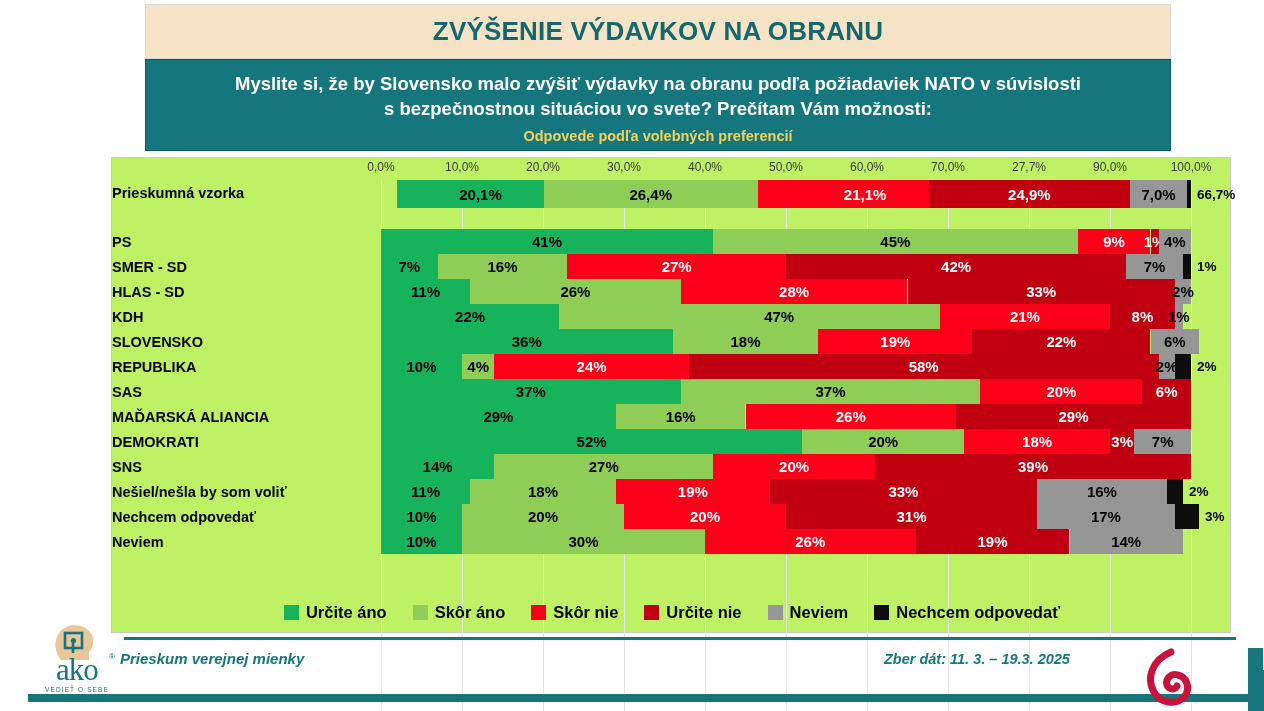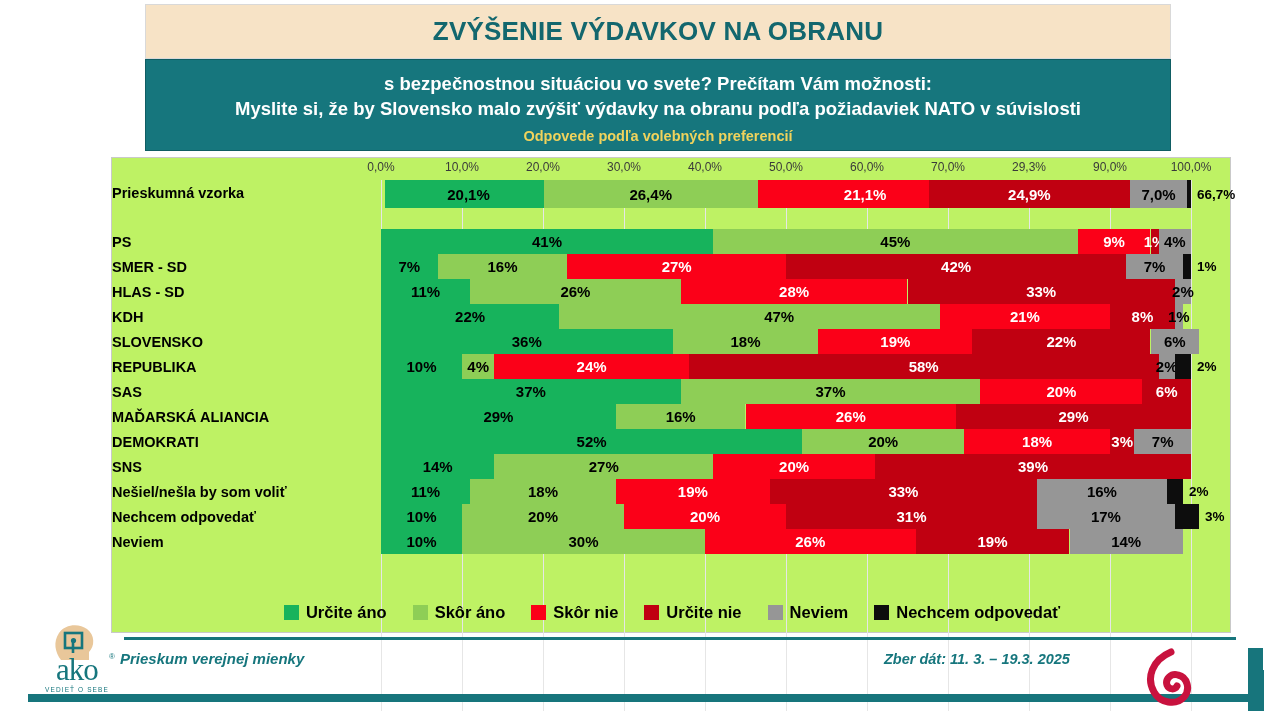--- a/index.html
+++ b/index.html
@@ -123,57 +123,57 @@
 
 <div id="slide">
 
   <div class="edge-strip"></div>
 
   <div class="title-band">
     <div class="title-text">ZVÝŠENIE VÝDAVKOV NA OBRANU</div>
   </div>
 
   <div class="question-band">
+    <div class="question-line">Myslite si, že by Slovensko malo zvýšiť výdavky na obranu podľa požiadaviek NATO v súvislosti</div>
     <div class="question-line">s bezpečnostnou situáciou vo svete? Prečítam Vám možnosti:</div>
-    <div class="question-line">Myslite si, že by Slovensko malo zvýšiť výdavky na obranu podľa požiadaviek NATO v súvislosti</div>
     <div class="question-sub">Odpovede podľa volebných preferencií</div>
   </div>
 
   <div class="chart-frame">
     <div class="axis-row" id="axis-row">
         <span class="axis-tick" style="left: 269px;">0,0%</span>
         <span class="axis-tick" style="left: 350px;">10,0%</span>
         <span class="axis-tick" style="left: 431px;">20,0%</span>
         <span class="axis-tick" style="left: 512px;">30,0%</span>
         <span class="axis-tick" style="left: 593px;">40,0%</span>
         <span class="axis-tick" style="left: 674px;">50,0%</span>
         <span class="axis-tick" style="left: 755px;">60,0%</span>
         <span class="axis-tick" style="left: 836px;">70,0%</span>
-        <span class="axis-tick" style="left: 917px;">29,3%</span>
+        <span class="axis-tick" style="left: 917px;">27,7%</span>
         <span class="axis-tick" style="left: 998px;">90,0%</span>
         <span class="axis-tick" style="left: 1079px;">100,0%</span>
       </div>
     <div class="plot" id="gridlines">
         <div class="gridline" style="left: 0px;"></div>
         <div class="gridline" style="left: 81px;"></div>
         <div class="gridline" style="left: 162px;"></div>
         <div class="gridline" style="left: 243px;"></div>
         <div class="gridline" style="left: 324px;"></div>
         <div class="gridline" style="left: 405px;"></div>
         <div class="gridline" style="left: 486px;"></div>
         <div class="gridline" style="left: 567px;"></div>
         <div class="gridline" style="left: 648px;"></div>
         <div class="gridline" style="left: 729px;"></div>
         <div class="gridline" style="left: 810px;"></div>
       </div>
     <div class="rows" id="rows">
         <div class="row">
           <div class="row-label">Prieskumná vzorka</div>
           <div class="bar-track">
-            <div class="seg big" style="left: 4px; width: 167px; background: rgb(23, 179, 92); color: rgb(0, 0, 0);">20,1%</div>
+            <div class="seg big" style="left: 16px; width: 167px; background: rgb(23, 179, 92); color: rgb(0, 0, 0);">20,1%</div>
             <div class="seg big" style="left: 162.81px; width: 213.84px; background: rgb(142, 206, 86); color: rgb(0, 0, 0);">26,4%</div>
             <div class="seg big" style="left: 376.65px; width: 170.91px; background: rgb(251, 0, 24); color: rgb(255, 255, 255); padding-left: 44px;">21,1%</div>
             <div class="seg big" style="left: 547.56px; width: 201.69px; background: rgb(192, 0, 17); color: rgb(255, 255, 255);">24,9%</div>
             <div class="seg big" style="left: 749.25px; width: 56.7px; background: rgb(150, 150, 150); color: rgb(0, 0, 0);">7,0%</div>
             <div class="outside-label" style="left: 812px; height: 28px;">66,7%</div>
             <div class="seg big" style="left: 805.95px; width: 4.05px; background: rgb(13, 13, 13);"></div>
           </div>
         </div>
         <div class="row spacer"></div>
         <div class="row">

